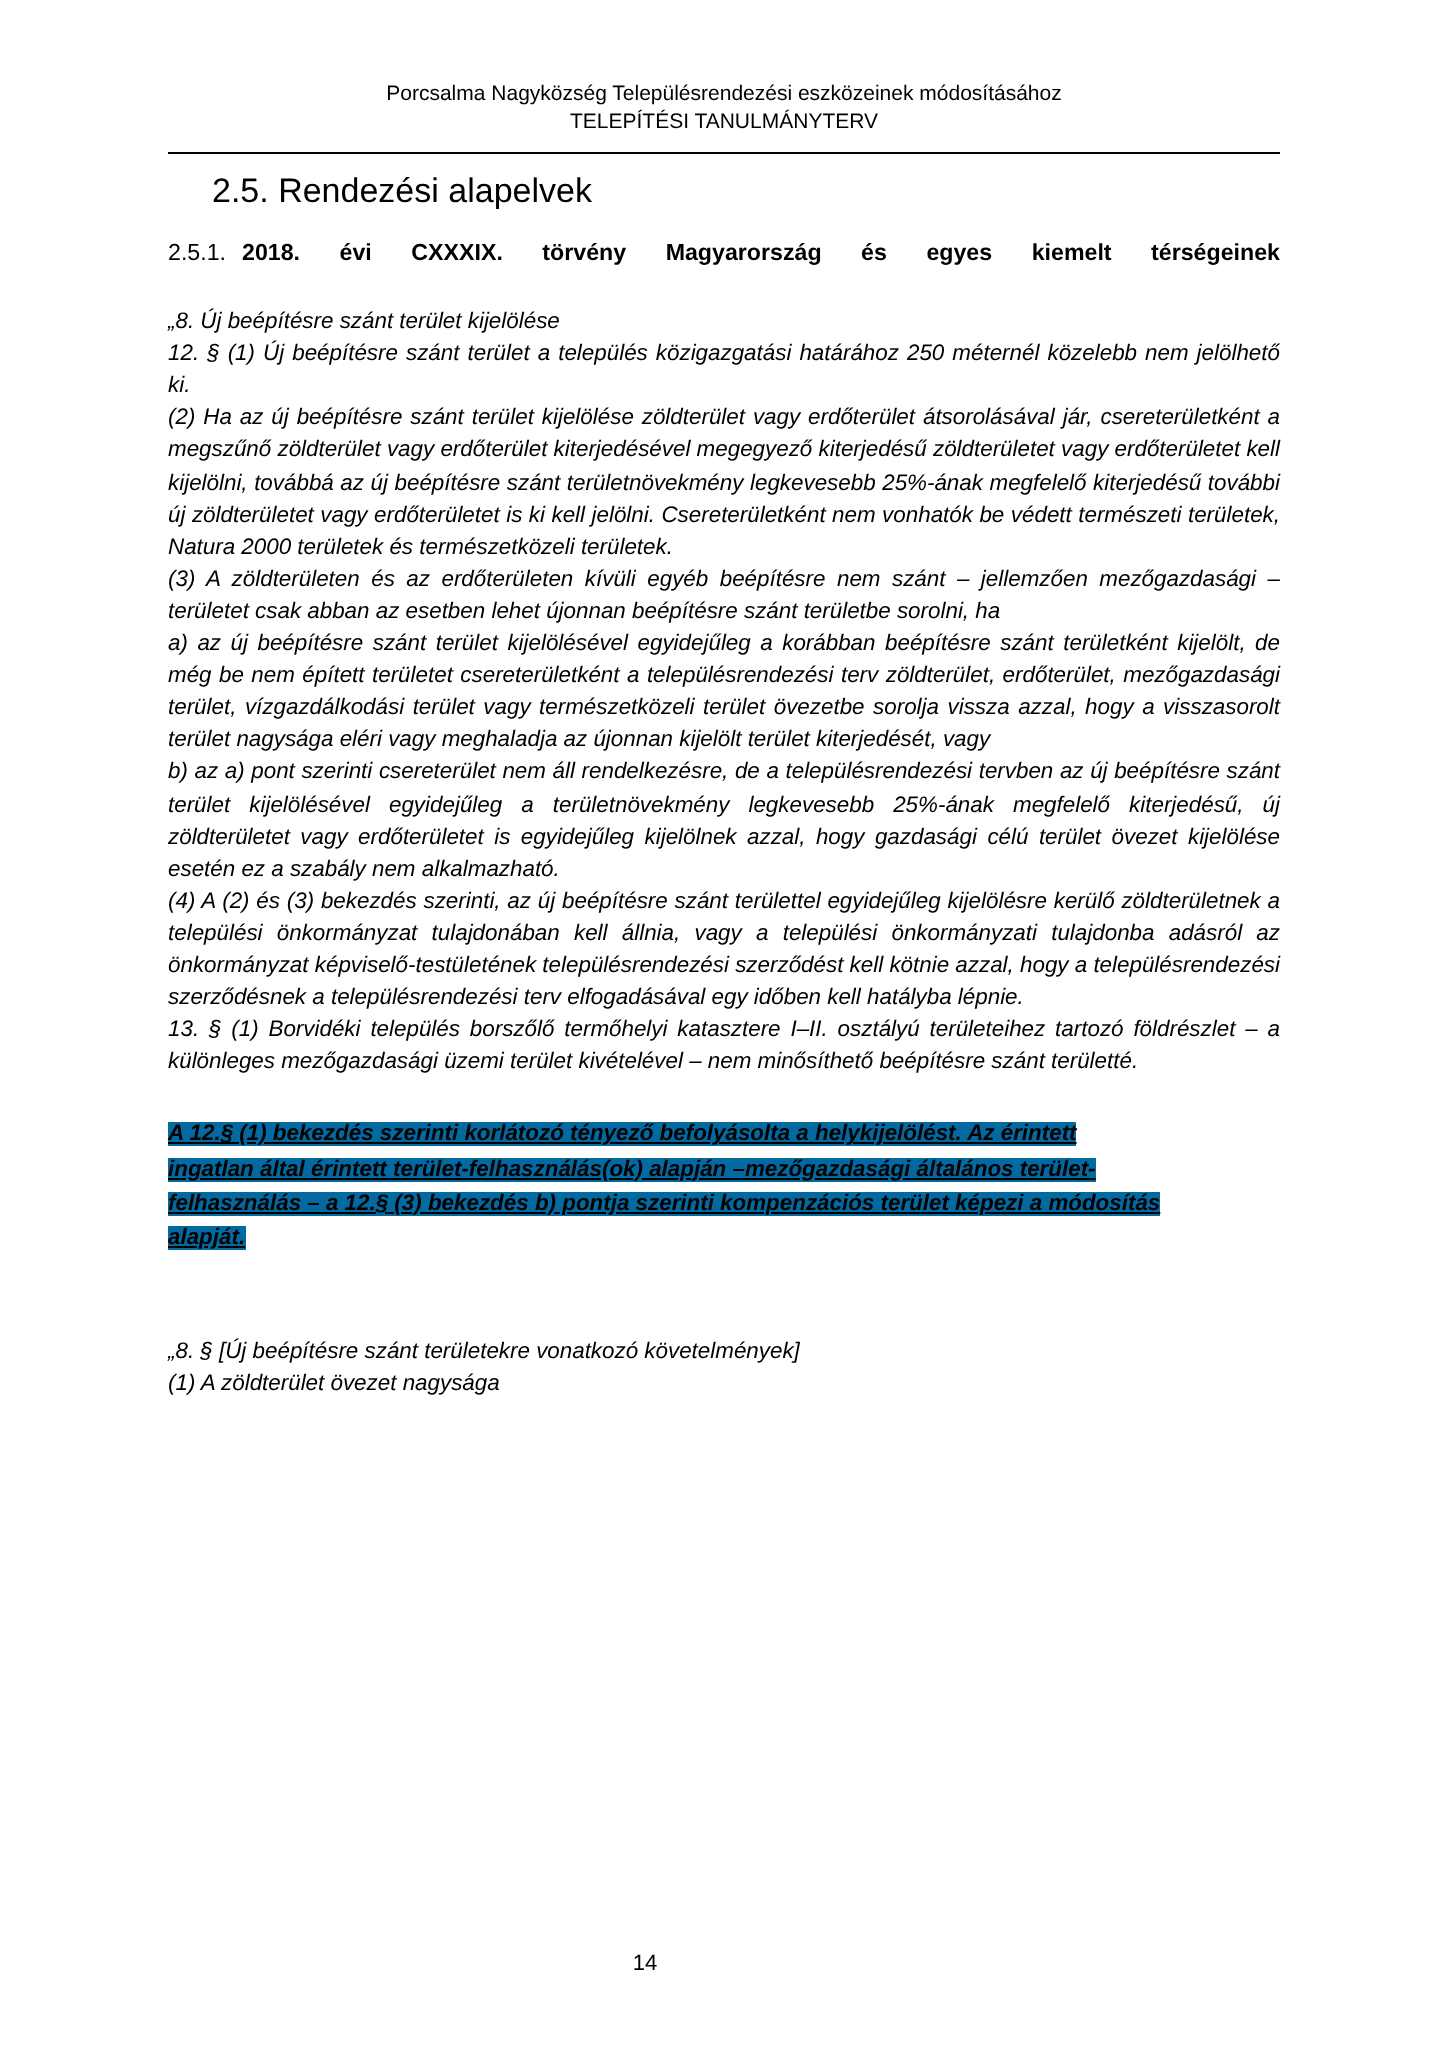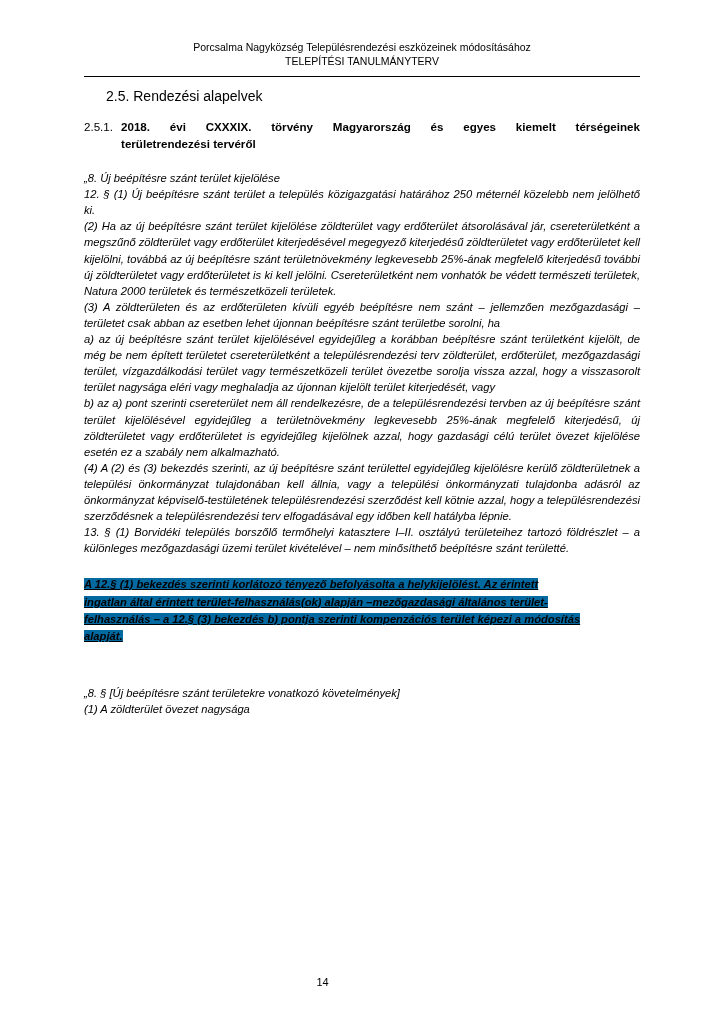--- a/index.html
+++ b/index.html
@@ -45,21 +45,21 @@
     position: absolute;
     top: 88px;
     left: 84px;
     width: 556px;
     font-family: "Liberation Sans", sans-serif;
     font-size: 11.2px;
     line-height: 16.1px;
     text-align: justify;
   }
   .sec-title {
-    font-size: 14px;
+    font-size: 17px;
     margin: 0 0 14px 22px;
     font-weight: normal;
   }
   .sub-head {
     display: flex;
     gap: 8px;
     font-weight: bold;
     font-size: 11.6px;
     margin: 0 0 6px 0;
     line-height: 17px;
@@ -130,21 +130,21 @@
     <div>TELEPÍTÉSI TANULMÁNYTERV</div>
   </div>
   <div class="header-rule"></div>
 
   <div class="content">
 
     <div class="sec-title">2.5. Rendezési alapelvek</div>
 
     <div class="sub-head">
       <span class="num">2.5.1.</span>
-      <span class="txt"><span>2018. évi CXXXIX. törvény Magyarország és egyes kiemelt térségeinek</span><span class="line2">területrendezési tervéről</span></span>
+      <span class="txt"><span>2018. évi CXXXIX. törvény Magyarország és egyes kiemelt térségeinek</span></span>
     </div>
 
     <div class="spacer-sm"></div>
 
     <p class="it">„8. Új beépítésre szánt terület kijelölése</p>
     <p class="it">12. § (1) Új beépítésre szánt terület a település közigazgatási határához 250 méternél közelebb nem jelölhető ki.</p>
     <p class="it">(2) Ha az új beépítésre szánt terület kijelölése zöldterület vagy erdőterület átsorolásával jár, csereterületként a megszűnő zöldterület vagy erdőterület kiterjedésével megegyező kiterjedésű zöldterületet vagy erdőterületet kell kijelölni, továbbá az új beépítésre szánt területnövekmény legkevesebb 25%-ának megfelelő kiterjedésű további új zöldterületet vagy erdőterületet is ki kell jelölni. Csereterületként nem vonhatók be védett természeti területek, Natura 2000 területek és természetközeli területek.</p>
     <p class="it">(3) A zöldterületen és az erdőterületen kívüli egyéb beépítésre nem szánt – jellemzően mezőgazdasági – területet csak abban az esetben lehet újonnan beépítésre szánt területbe sorolni, ha</p>
     <p class="it">a) az új beépítésre szánt terület kijelölésével egyidejűleg a korábban beépítésre szánt területként kijelölt, de még be nem épített területet csereterületként a településrendezési terv zöldterület, erdőterület, mezőgazdasági terület, vízgazdálkodási terület vagy természetközeli terület övezetbe sorolja vissza azzal, hogy a visszasorolt terület nagysága eléri vagy meghaladja az újonnan kijelölt terület kiterjedését, vagy</p>
     <p class="it">b) az a) pont szerinti csereterület nem áll rendelkezésre, de a településrendezési tervben az új beépítésre szánt terület kijelölésével egyidejűleg a területnövekmény legkevesebb 25%-ának megfelelő kiterjedésű, új zöldterületet vagy erdőterületet is egyidejűleg kijelölnek azzal, hogy gazdasági célú terület övezet kijelölése esetén ez a szabály nem alkalmazható.</p>

